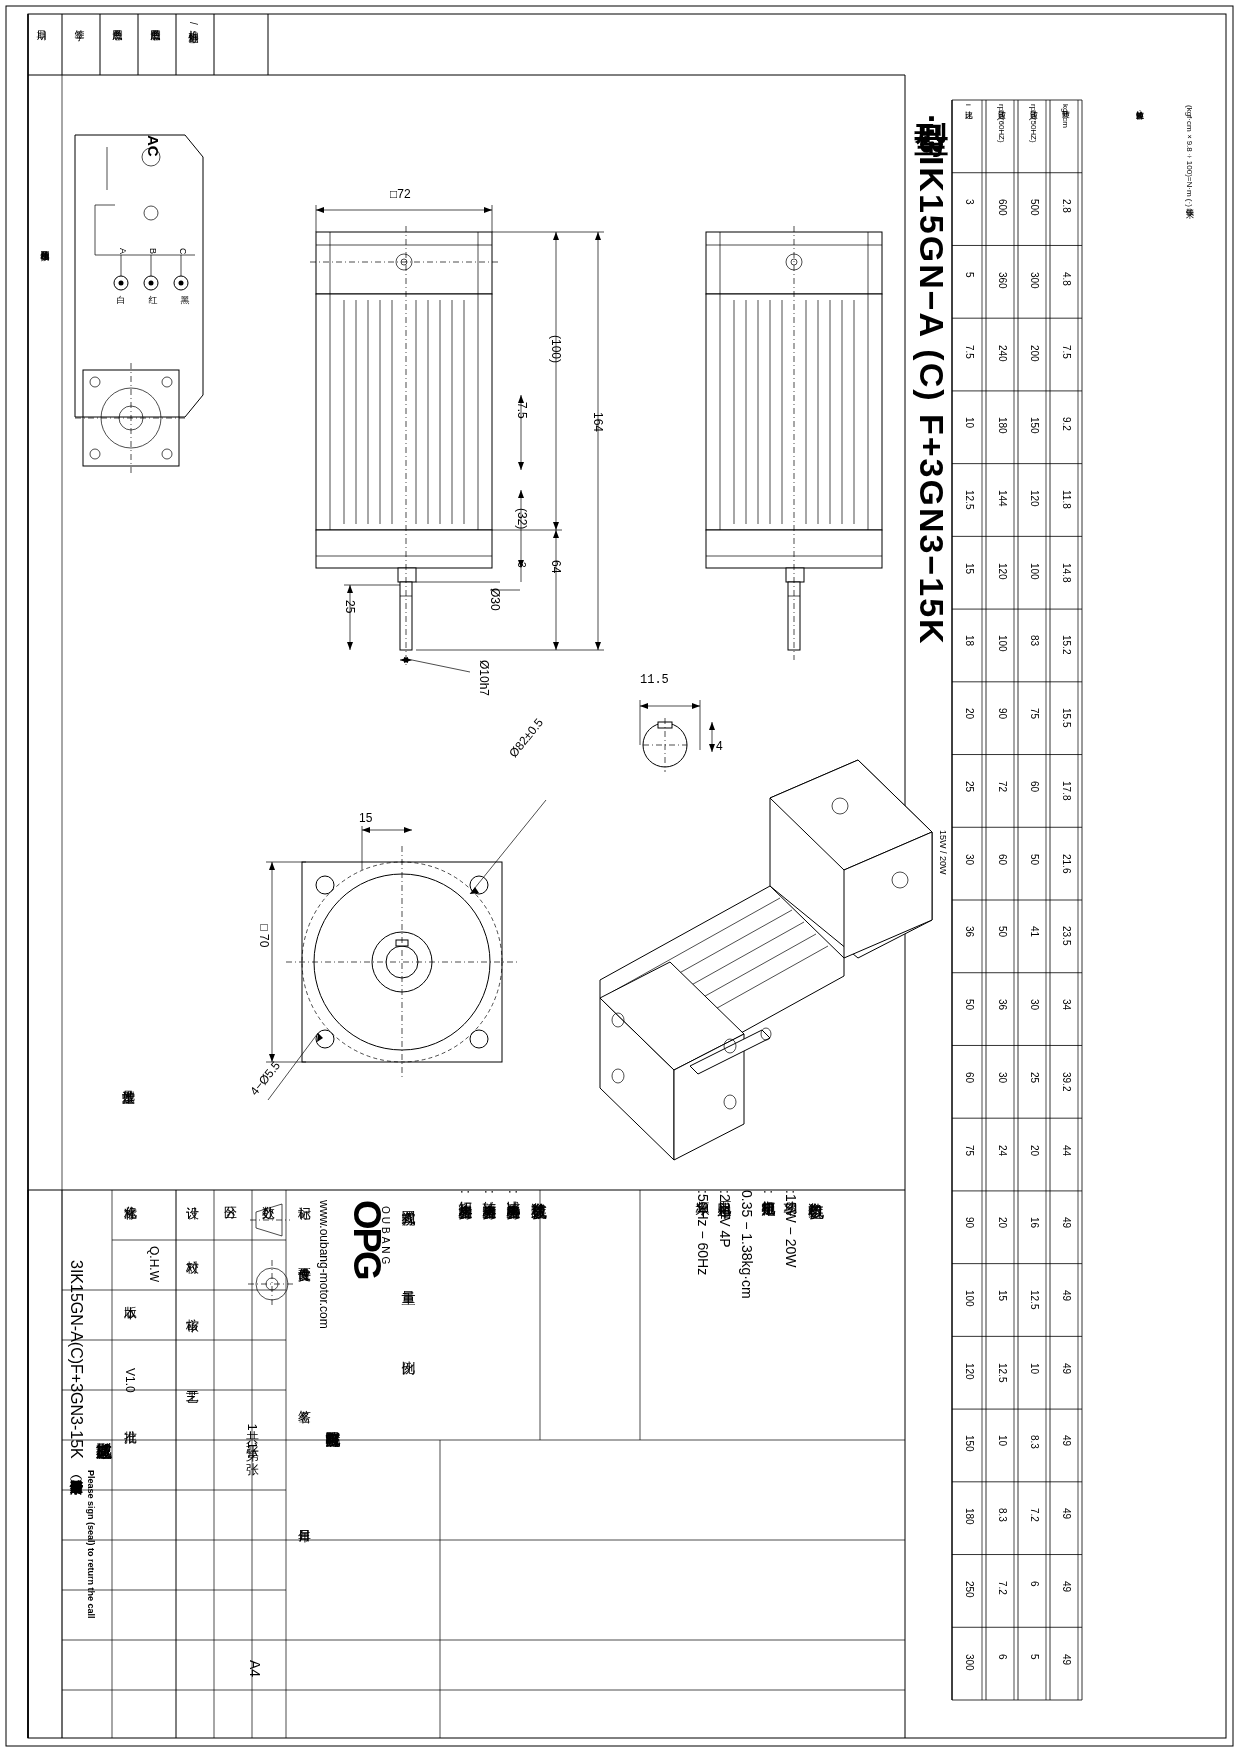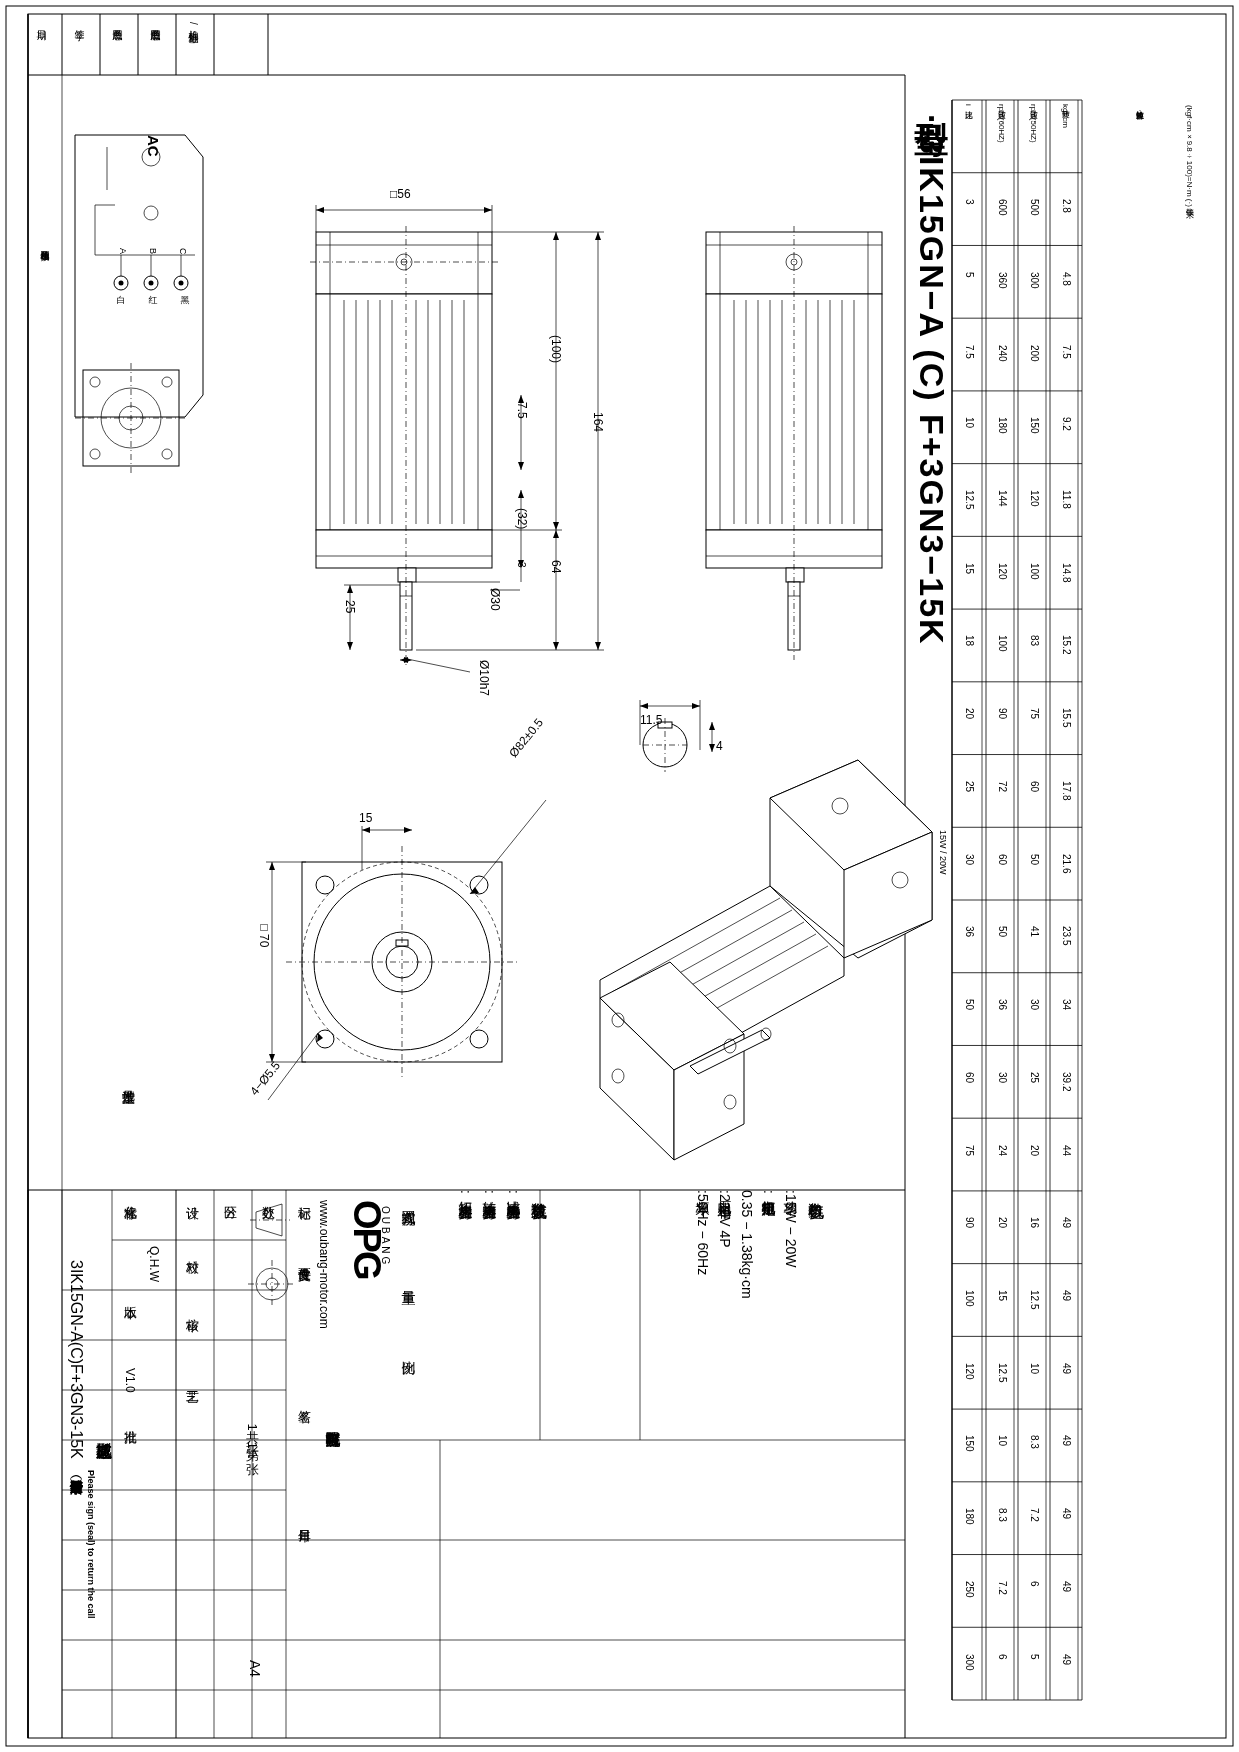--- a/index.html
+++ b/index.html
@@ -352,31 +352,31 @@
       <line x1="266" y1="1062" x2="306" y2="1062" class="thin"></line>
 
       <line x1="470" y1="894" x2="546" y2="800" class="thin"></line>
       <path d="M470,894 l9,-1 l-4,-6 z" fill="#000"></path>
 
       <line x1="318" y1="1033" x2="268" y2="1100" class="thin"></line>
       <path d="M318,1033 l-1,9 l6,-4 z" fill="#000"></path>
     </g>
   </svg>
 
-  <div class="t dimtxt" style="left:390px;top:188px;">□56</div>
+  <div class="t dimtxt" style="left:390px;top:188px;">□72</div>
   <div class="t vt dimtxt" style="left:592px;top:412px;">164</div>
   <div class="t vt dimtxt" style="left:550px;top:335px;">(100)</div>
   <div class="t vt dimtxt" style="left:550px;top:560px;">64</div>
   <div class="t vt dimtxt" style="left:516px;top:402px;">7.5</div>
   <div class="t vt dimtxt" style="left:516px;top:508px;">(32)</div>
   <div class="t vt dimtxt" style="left:516px;top:562px;font-size:10px;">3</div>
   <div class="t vt dimtxt" style="left:344px;top:600px;">25</div>
   <div class="t vt dimtxt" style="left:489px;top:588px;">Ø30</div>
   <div class="t vt dimtxt" style="left:478px;top:660px;">Ø10h7</div>
-  <div class="t dimtxt" style="left:640px;top:714px;">11.5</div>
+  <div class="t dimtxt" style="left:640px;top:674px;font-family:Liberation Mono, monospace;">11.5</div>
   <div class="t dimtxt" style="left:716px;top:740px;">4</div>
   <div class="t dimtxt" style="left:359px;top:812px;">15</div>
   <div class="t vt dimtxt" style="left:258px;top:920px;">□70</div>
   <div class="t dimtxt" style="left:507px;top:752px;transform:rotate(-51deg);transform-origin:left top;">Ø82±0.5</div>
   <div class="t dimtxt" style="left:248px;top:1090px;transform:rotate(-51deg);transform-origin:left top;">4−Ø5.5</div>
 
   <svg width="300" height="500" style="position:absolute;left:55px;top:95px;">
 
     <path d="M20,40 L130,40 L148,62 L148,300 L130,322 L20,322 L20,40 Z" class="stroke"></path>
 

